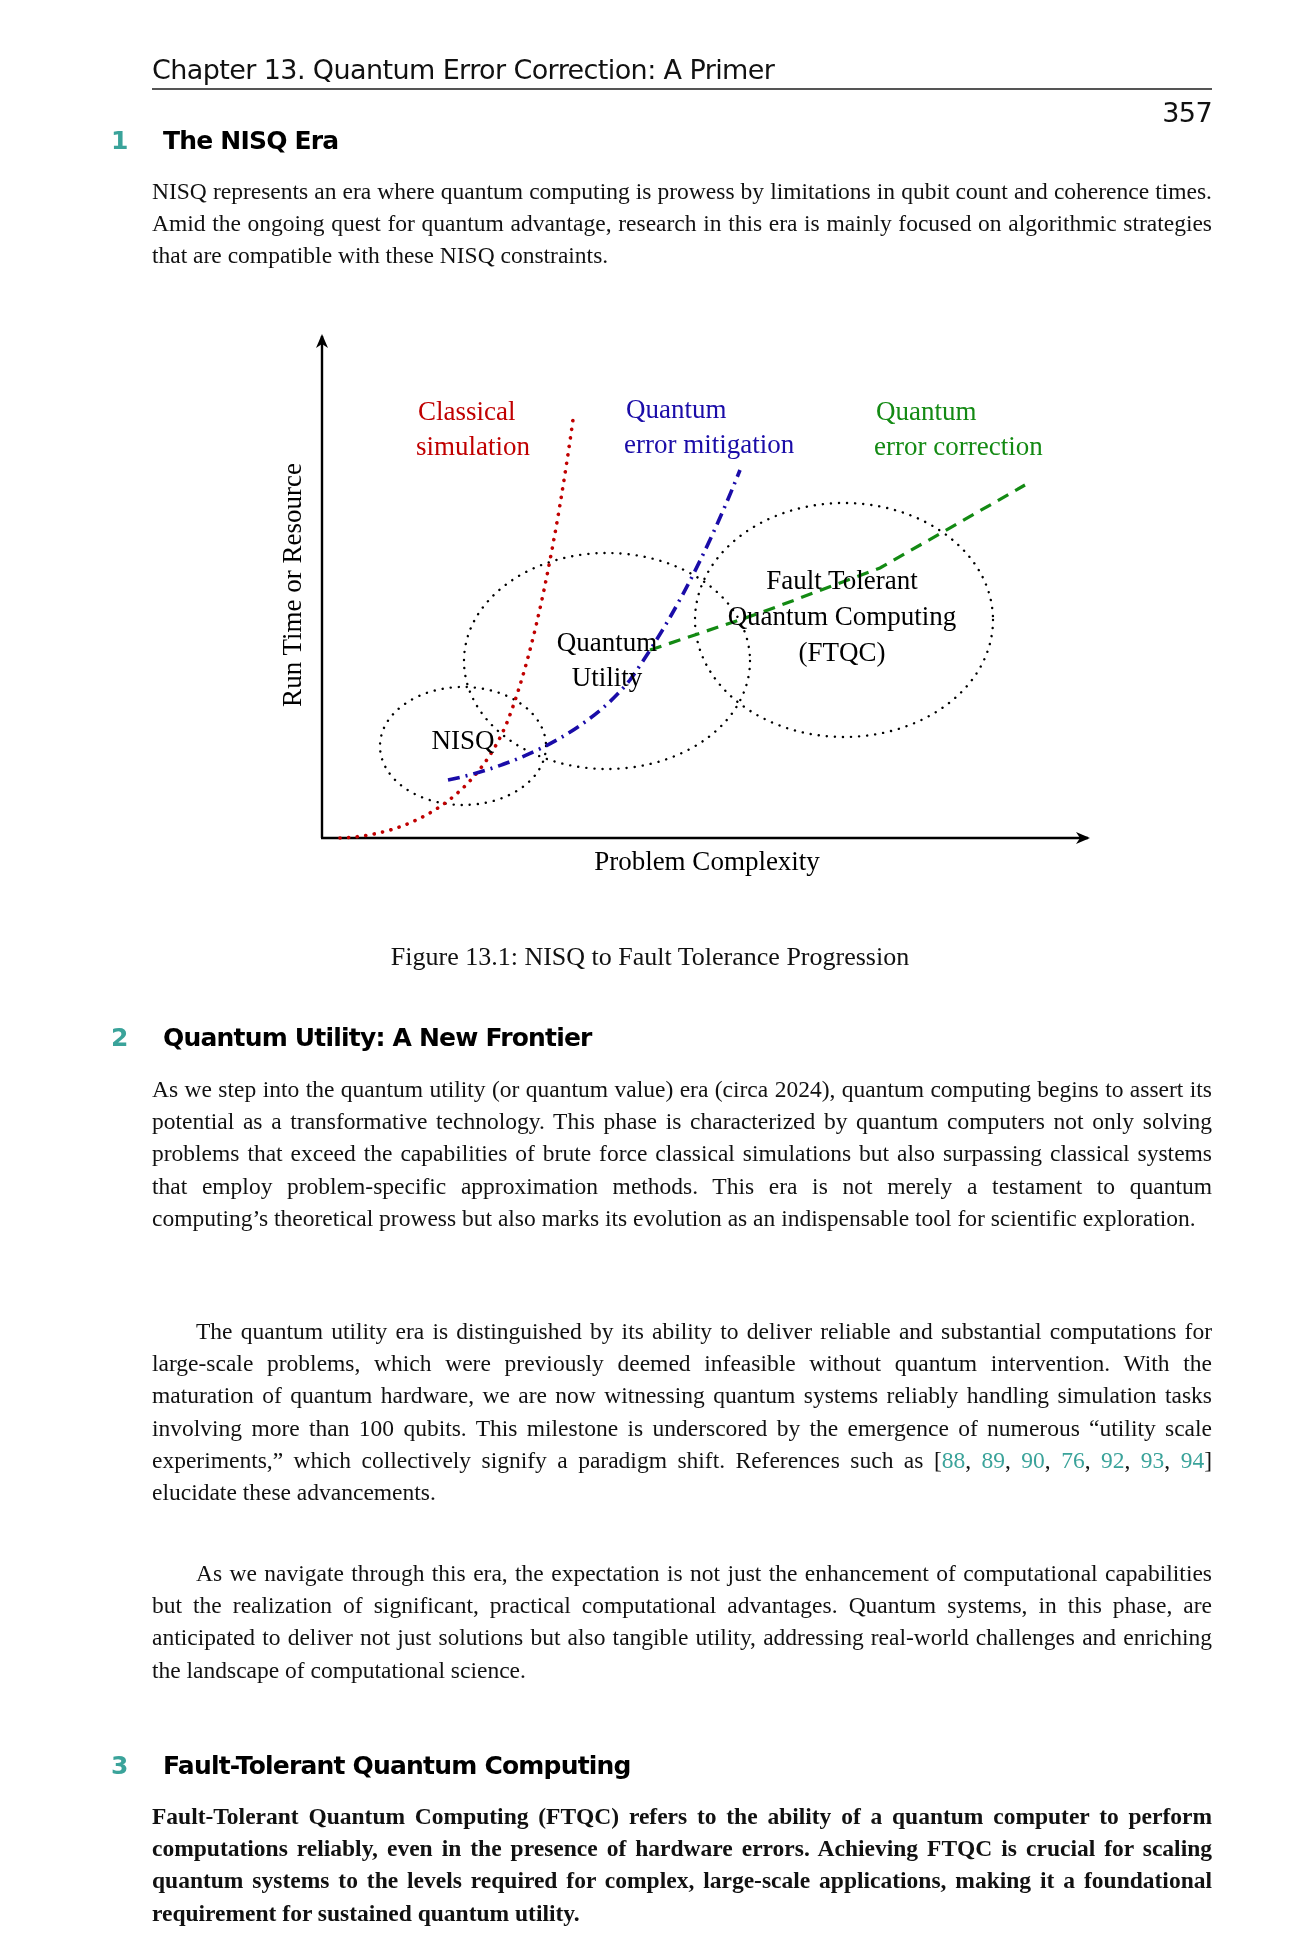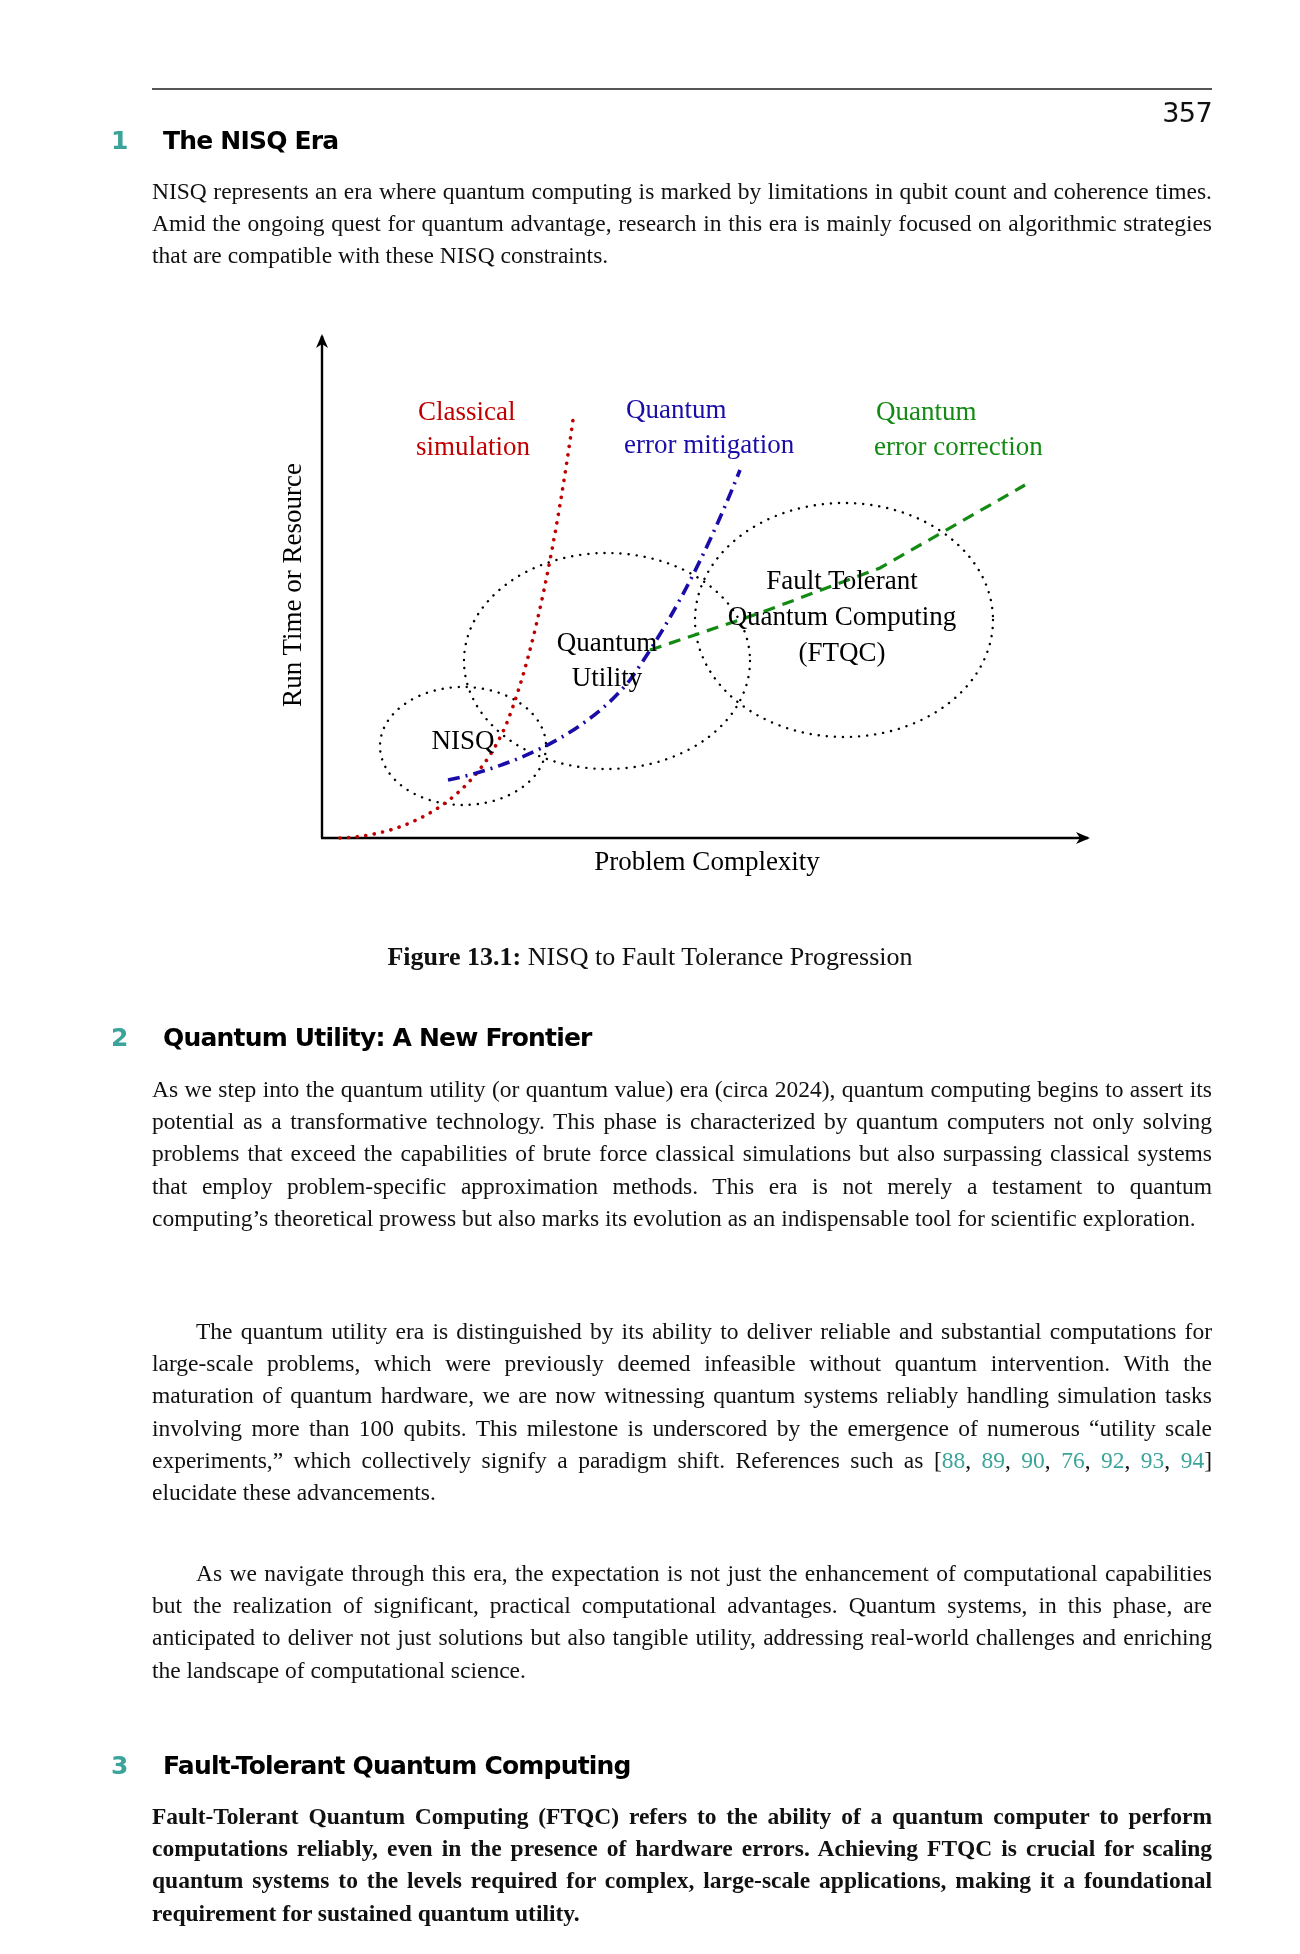--- a/index.html
+++ b/index.html
@@ -22,33 +22,34 @@
     font-family: "Liberation Serif", "DejaVu Serif", serif; font-size: 23.5px; line-height: 32.2px;
     text-align: justify; color: #111;
   }
   .para.indent { text-indent: 44px; }
   .cite { color: #3aa39a; font-family: Liberation Serif, serif; }
   .figure-svg { position: absolute; left: 0; top: 0; }
   .caption {
     position: absolute; left: 0; width: 1300px; top: 940px; text-align: center;
     font-family: "Liberation Serif", "DejaVu Serif", serif; font-size: 26px; color: #111; line-height: 34px;
   }
-  .caption b { font-weight: bold; }
+  .caption b { font-weight: normal; }
 </style>
 </head>
 <body>
 
 <div class="running-header">
+  <span>Chapter 13. Quantum Error Correction: A Primer</span>
   <span class="page-num">357</span>
 </div>
 
 <div class="sec-head" style="top:125px;">
   <span class="num">1</span><span>The NISQ Era</span>
 </div>
-<div class="para" style="top:175px;">NISQ represents an era where quantum computing is marked by limitations in qubit count and coherence times. Amid the ongoing quest for quantum advantage, research in this era is mainly focused on algorithmic strategies that are compatible with these NISQ constraints.</div>
+<div class="para" style="top:175px;">NISQ represents an era where quantum computing is prowess by limitations in qubit count and coherence times. Amid the ongoing quest for quantum advantage, research in this era is mainly focused on algorithmic strategies that are compatible with these NISQ constraints.</div>
 
 <svg class="figure-svg" width="1300" height="940" viewBox="0 0 1300 940">
   <defs>
     <marker id="arrowhead" markerWidth="14" markerHeight="12" refX="12" refY="6" orient="auto" markerUnits="userSpaceOnUse">
       <path d="M0,0 L14,6 L0,12 L4,6 Z" fill="#000"></path>
     </marker>
   </defs>
 
   <line x1="322" y1="838" x2="322" y2="336" stroke="#000" stroke-width="2.4" marker-end="url(#arrowhead)"></line>
   <line x1="321" y1="838" x2="1088" y2="838" stroke="#000" stroke-width="2.4" marker-end="url(#arrowhead)"></line>

